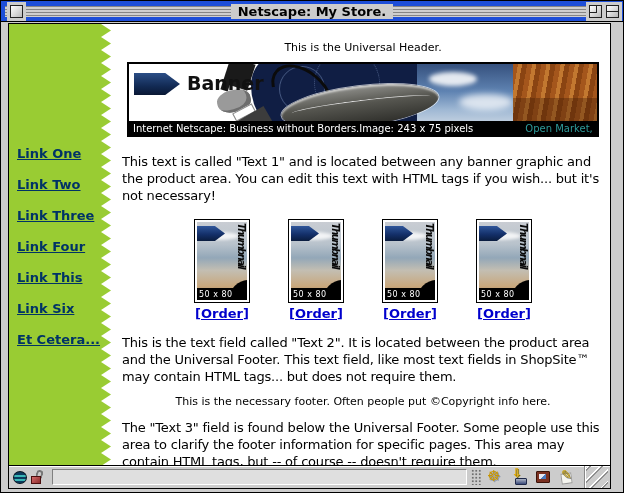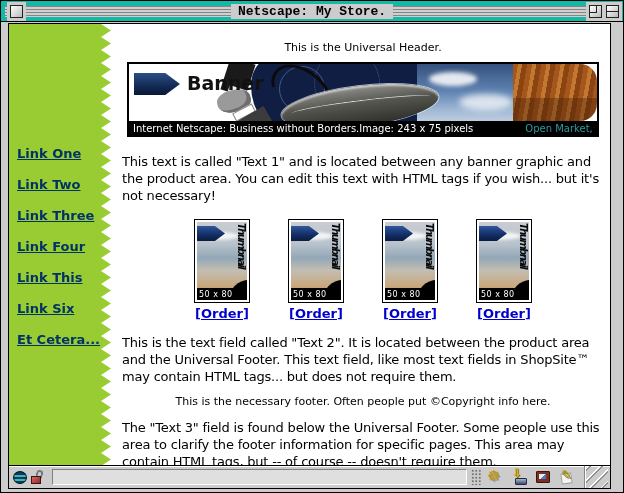--- a/index.html
+++ b/index.html
@@ -6,23 +6,23 @@
   html,body { background:#fff; }
   body { font-family:"DejaVu Sans", sans-serif; }
 
   
   .window {
     position:relative; width:624px; height:493px;
     background:#CCCCCC; border:1px solid #000;
     overflow:hidden;
   }
   .titlebar {
-    position:relative; height:21px; background:#14b8a6;
+    position:relative; height:21px; background:#1d4ed8;
     border-bottom:1px solid #000;
-    display:flex; align-items:center; justify-content:center;font-family:Liberation Mono, monospace;
+    display:flex; align-items:center; justify-content:center;
   }
   .titlebar-stripes {
     position:absolute; left:4px; right:4px; top:5px; bottom:4px;
     background:repeating-linear-gradient(180deg,#858585 0 1px,#CFCFCF 1px 3px);
   }
   .wbox {
     position:absolute; top:4px; width:13px; height:13px;
     background:linear-gradient(135deg,#FFFFFF,#B8B8B8);
     border:1px solid #222; box-shadow:0 0 0 3px #CCCCCC; z-index:2;
   }
@@ -62,21 +62,21 @@
   .text1 { margin-top:16px; }
   .text2 { margin-top:13px; }
   .footer-line { margin-top:10px; }
   .text3 { margin-top:11px; }
 
   
   .banner {
     width:472px; height:75px; margin:8px auto 0;
     border:2px solid #000; background:#FFF; position:relative; overflow:hidden;
   }
-  .banner-photo { position:absolute; inset:0 0 14px 0; overflow:hidden; background:#FFF;border-radius:17px; }
+  .banner-photo { position:absolute; inset:0 0 14px 0; overflow:hidden; background:#FFF; }
   .bp-navy {
     position:absolute; left:122px; top:-6px; width:166px; height:75px;
     background:#101E44; border-radius:30px 0 0 55px/40px 0 0 70px;
   }
   .bp-ring1 { position:absolute; left:150px; top:2px; width:46px; height:46px; border:1px solid rgba(150,175,220,.4); border-radius:50%; }
   .bp-ring2 { position:absolute; left:185px; top:-14px; width:66px; height:66px; border:1px dotted rgba(150,175,220,.45); border-radius:50%; }
   .bp-sky {
     position:absolute; left:288px; top:0; width:96px; height:61px;
     background:linear-gradient(180deg,#36517E 0%,#5F83B2 45%,#9FB8D4 75%,#C7D4E2 100%);
   }

